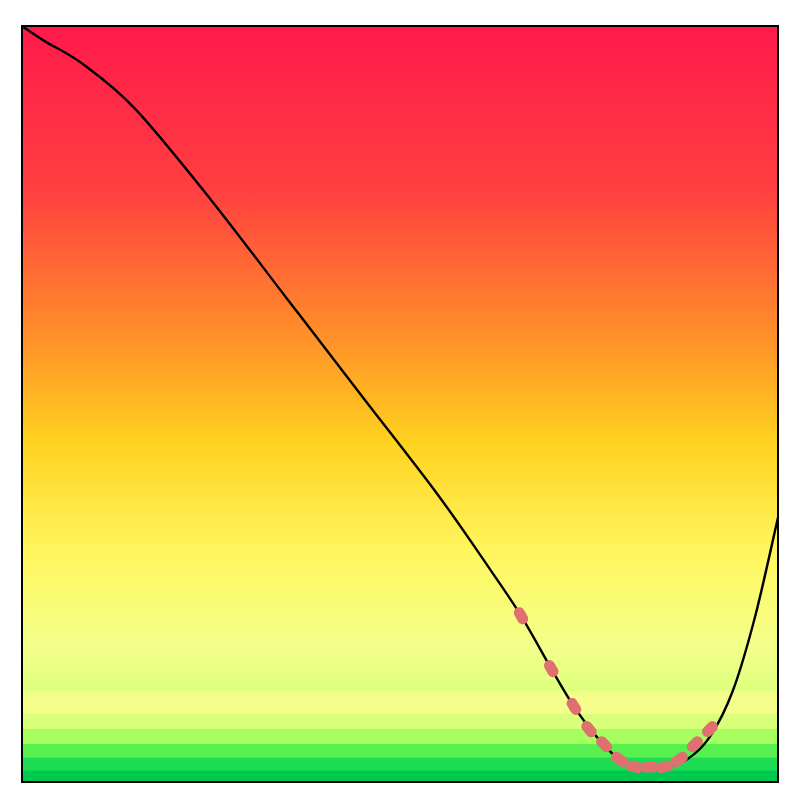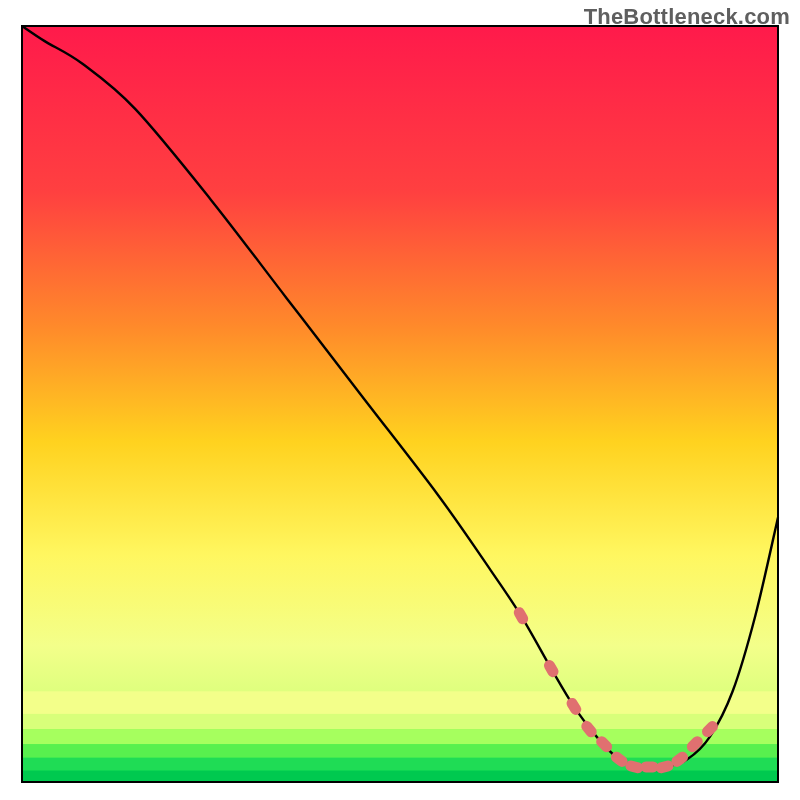--- a/index.html
+++ b/index.html
@@ -41,21 +41,20 @@
     width: 756px;
     height: 756px;
     overflow: visible;
   }
 </style>
 </head>
 <body>
 
 <div class="frame">
 
-  <div class="watermark">TheBottleneck.com</div>
 
   <div class="plot-area">
     <svg id="chart-svg" viewBox="0 0 756 756">
       <defs>
         <linearGradient id="bg-grad" x1="0" y1="0" x2="0" y2="1">
             <stop offset="0.00%" stop-color="#ff1a4b"></stop>
             <stop offset="22.00%" stop-color="#ff4040"></stop>
             <stop offset="40.00%" stop-color="#ff8b2a"></stop>
             <stop offset="55.00%" stop-color="#ffd21f"></stop>
             <stop offset="70.00%" stop-color="#fff760"></stop>

